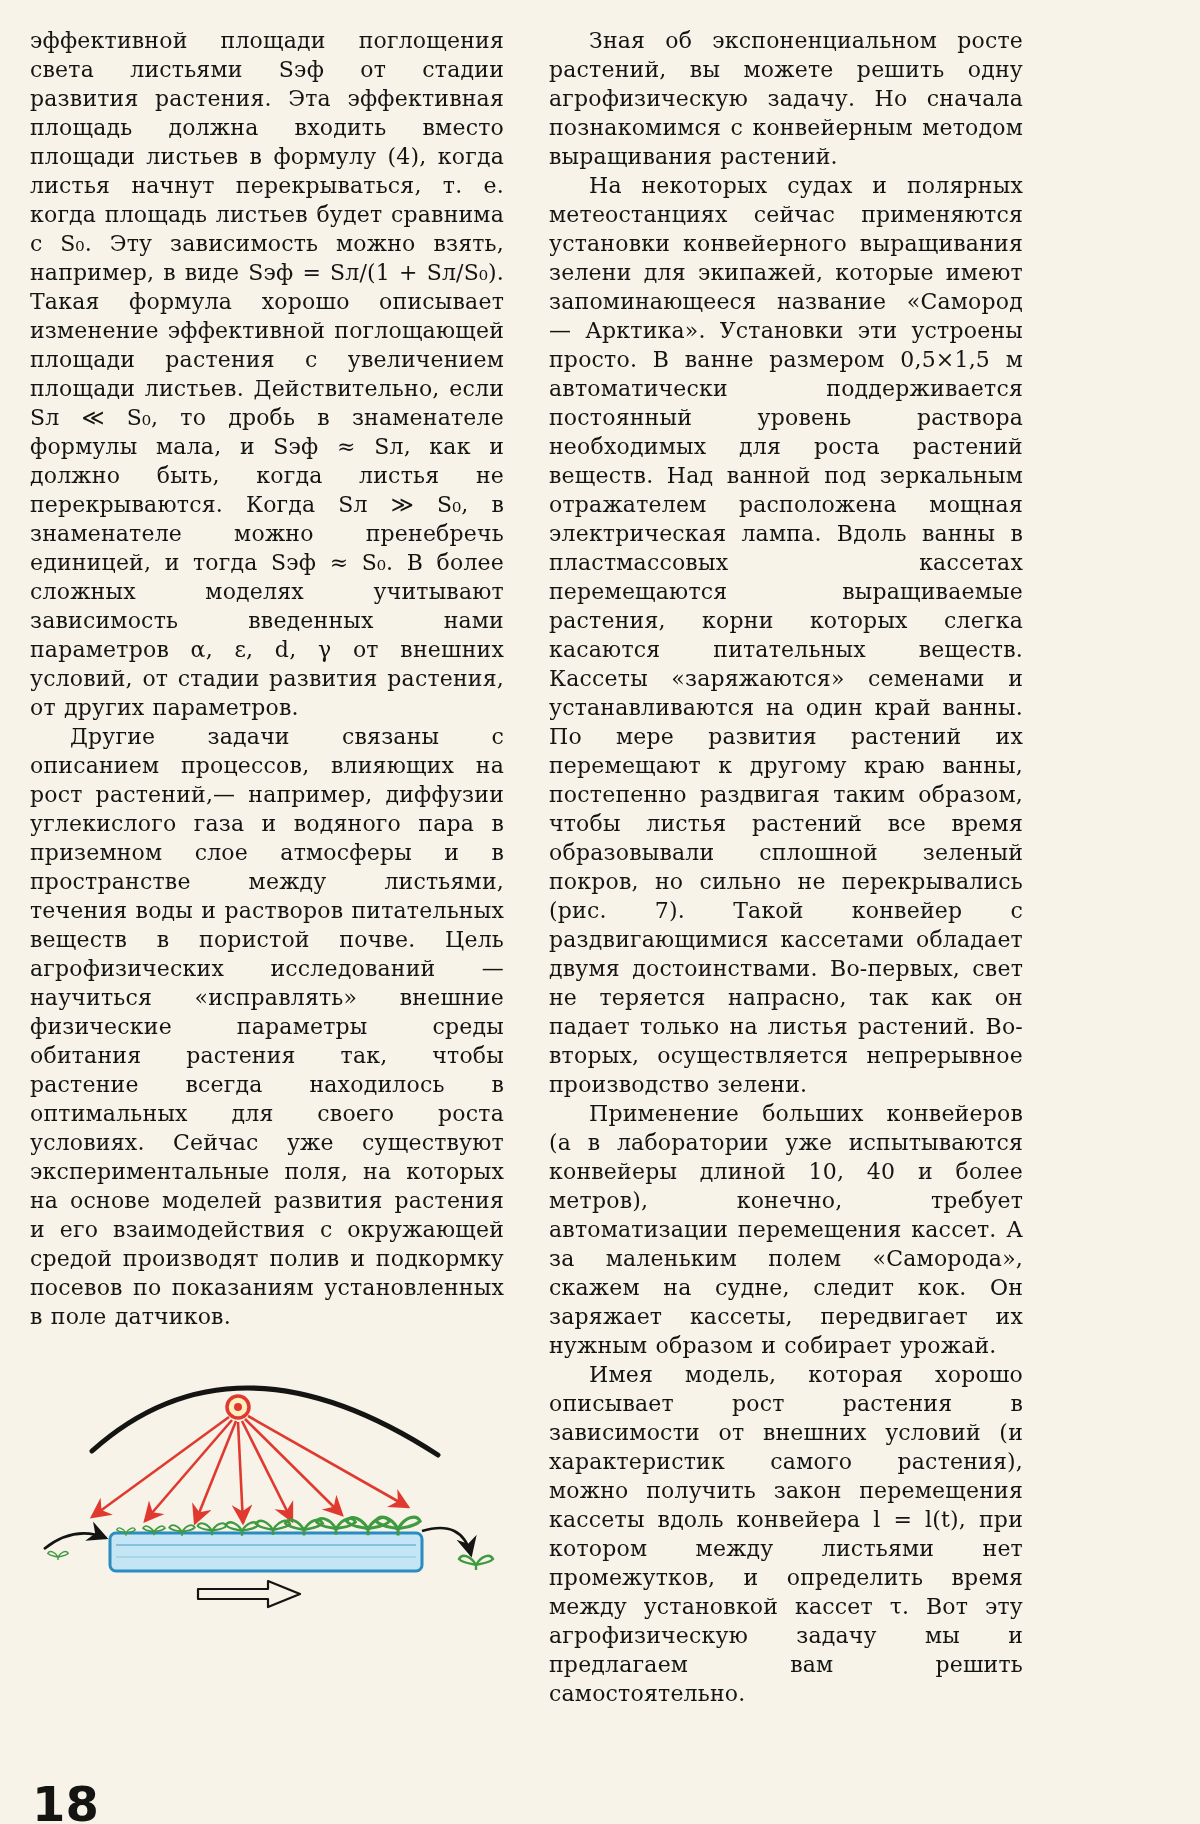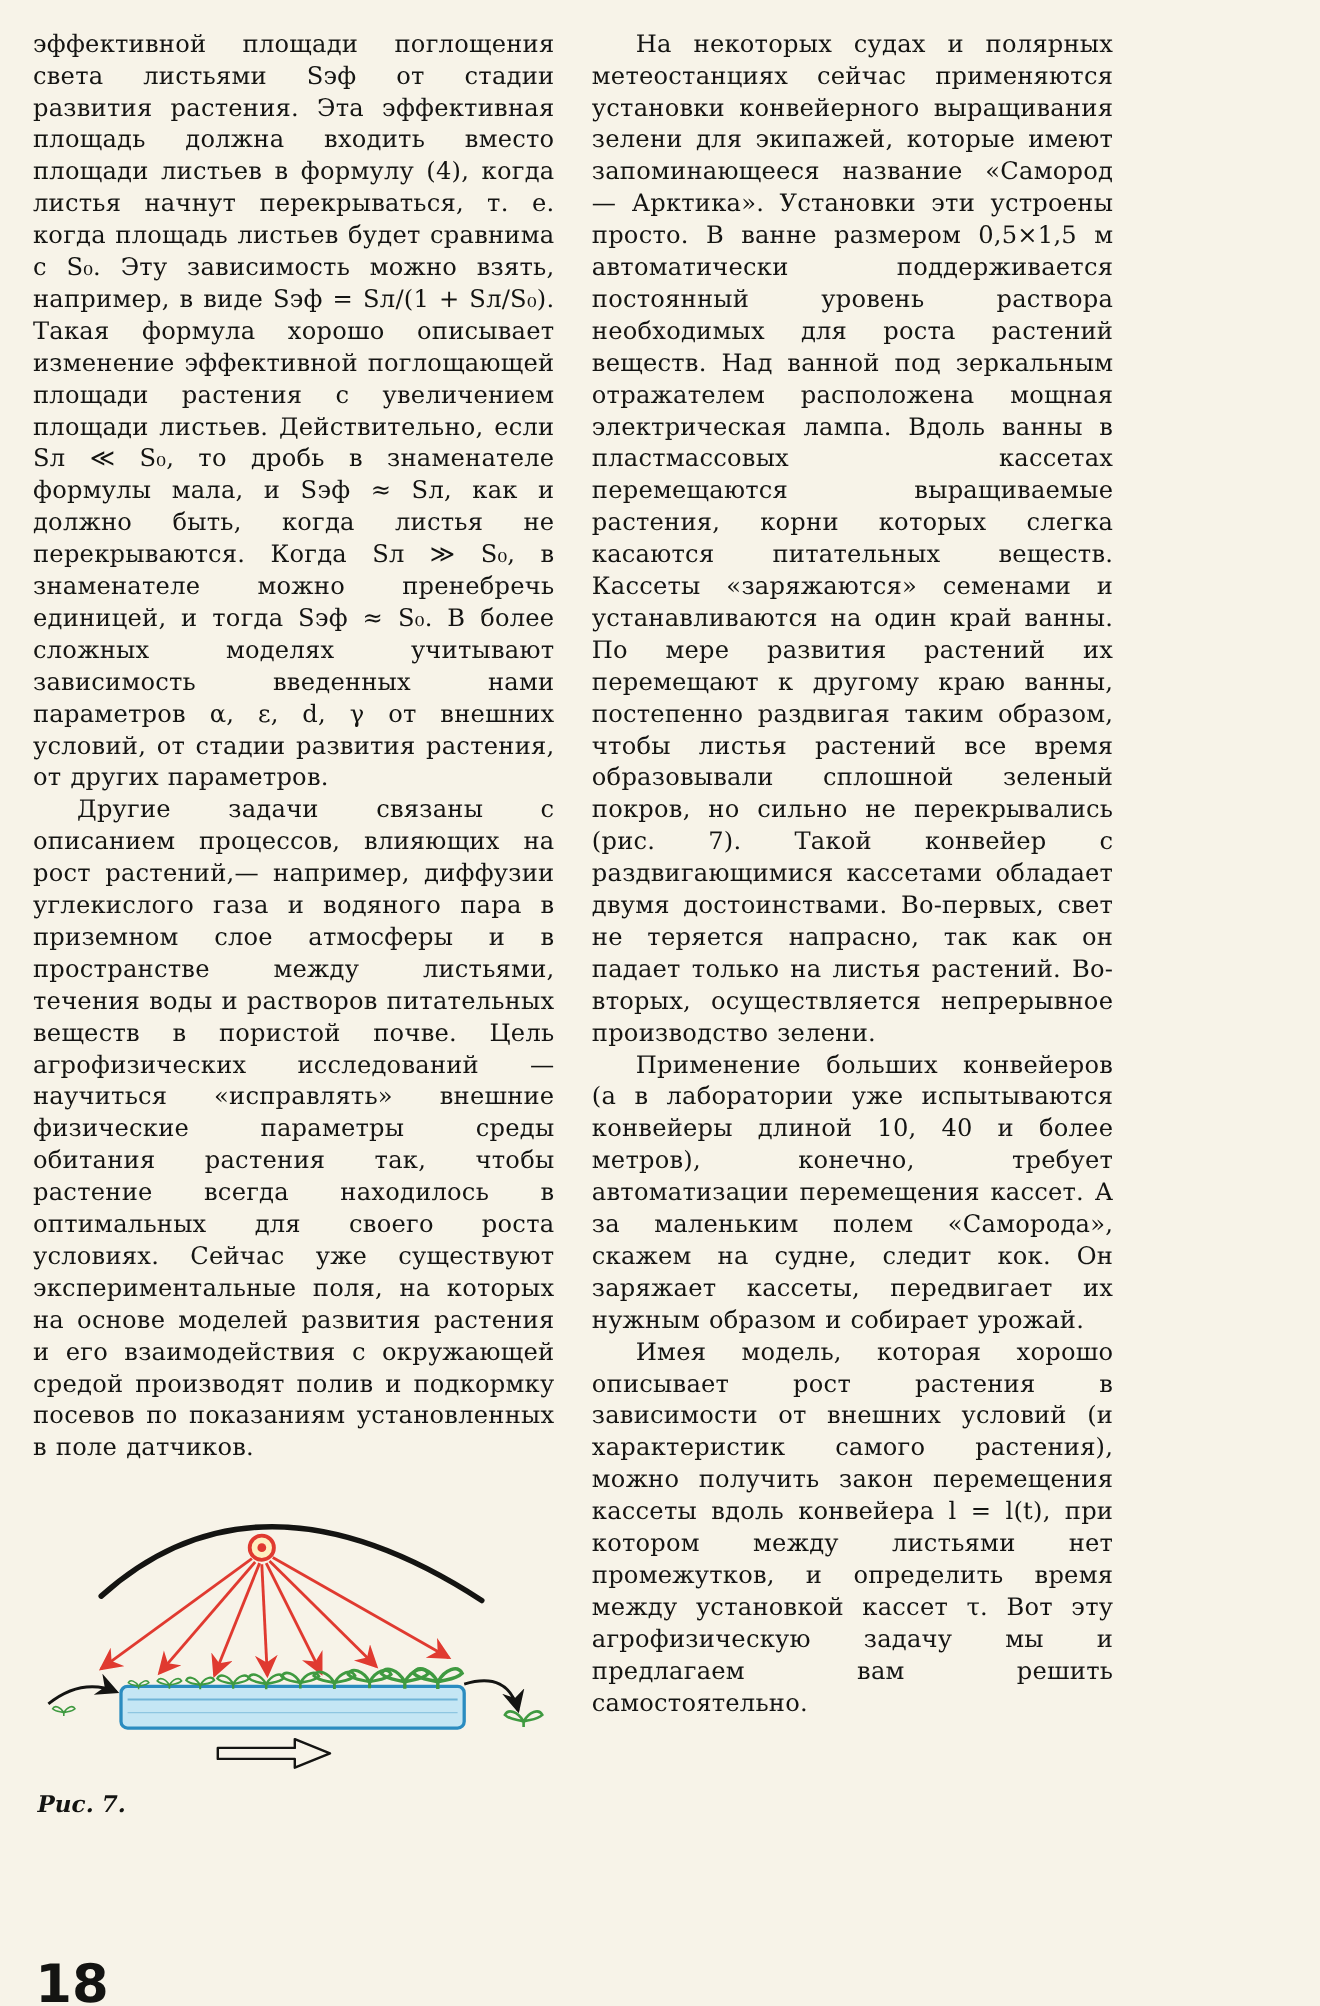--- a/index.html
+++ b/index.html
@@ -14,21 +14,21 @@
   body{
     width:1200px;height:1824px;
     background:var(--paper);
     font-family:"DejaVu Serif","Liberation Serif",serif;
     color:var(--ink);
     position:relative;
     overflow:hidden;
   }
   .content{
     display:flex;
-    gap:34px;
+    gap:45px;
     padding:26px 0 0 30px;
   }
   .col{
     width:474px;
     flex:0 0 474px;
   }
   .para{
     margin:0;
     font-size:22px;
     line-height:29px;
@@ -132,26 +132,26 @@
           </g>
 
           <g>
             <path d="M392,166 Q432,154 441,190" fill="none" stroke="var(--ink)" stroke-width="2.6" marker-end="url(#blackArrow)"></path>
           </g>
 
           <g>
             <path d="M168,224 L238,224 L238,216 L270,229 L238,242 L238,234 L168,234 Z" fill="none" stroke="var(--ink)" stroke-width="2.2" stroke-linejoin="round"></path>
           </g>
         </svg>
-        <figcaption>Рис. 7.</figcaption>
       </figure>
     </div>
 
     <div class="col">
       <div>
+          <p class="para indent">Зная об экспоненциальном росте растений, вы можете решить одну агрофизическую задачу. Но сначала познакомимся с конвейерным методом выращивания растений.</p>
           <p class="para indent">На некоторых судах и полярных метеостанциях сейчас применяются установки конвейерного выращивания зелени для экипажей, которые имеют запоминающееся название «Самород — Арктика». Установки эти устроены просто. В ванне размером 0,5×1,5 м автоматически поддерживается постоянный уровень раствора необходимых для роста растений веществ. Над ванной под зеркальным отражателем расположена мощная электрическая лампа. Вдоль ванны в пластмассовых кассетах перемещаются выращиваемые растения, корни которых слегка касаются питательных веществ. Кассеты «заряжаются» семенами и устанавливаются на один край ванны. По мере развития растений их перемещают к другому краю ванны, постепенно раздвигая таким образом, чтобы листья растений все время образовывали сплошной зеленый покров, но сильно не перекрывались (рис. 7). Такой конвейер с раздвигающимися кассетами обладает двумя достоинствами. Во-первых, свет не теряется напрасно, так как он падает только на листья растений. Во-вторых, осуществляется непрерывное производство зелени.</p>
           <p class="para indent">Применение больших конвейеров (а в лаборатории уже испытываются конвейеры длиной 10, 40 и более метров), конечно, требует автоматизации перемещения кассет. А за маленьким полем «Саморода», скажем на судне, следит кок. Он заряжает кассеты, передвигает их нужным образом и собирает урожай.</p>
           <p class="para indent">Имея модель, которая хорошо описывает рост растения в зависимости от внешних условий (и характеристик самого растения), можно получить закон перемещения кассеты вдоль конвейера l = l(t), при котором между листьями нет промежутков, и определить время между установкой кассет τ. Вот эту агрофизическую задачу мы и предлагаем вам решить самостоятельно.</p>
         </div>
     </div>
 
   </div>
 
   <div class="page-number">18</div>
 </div>

